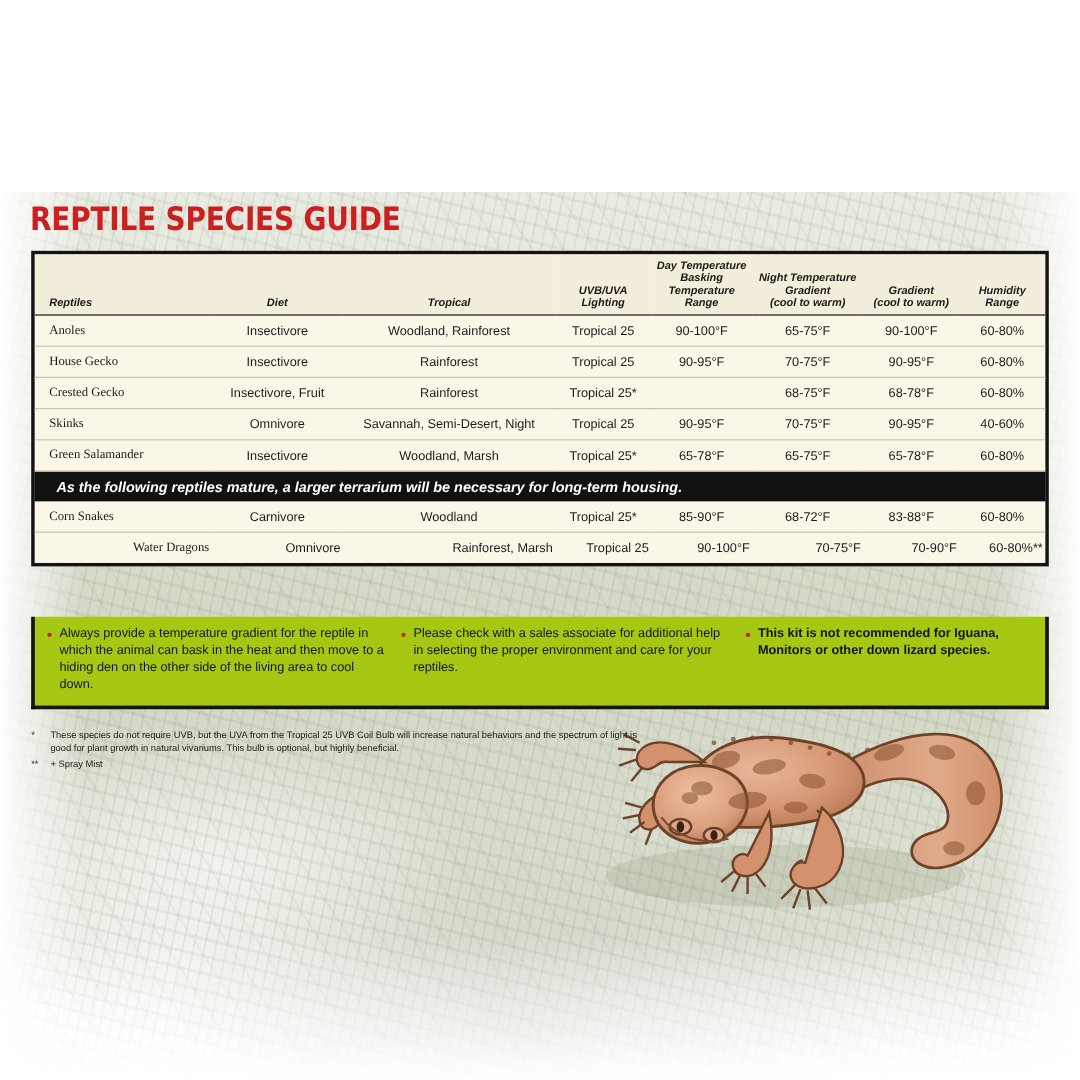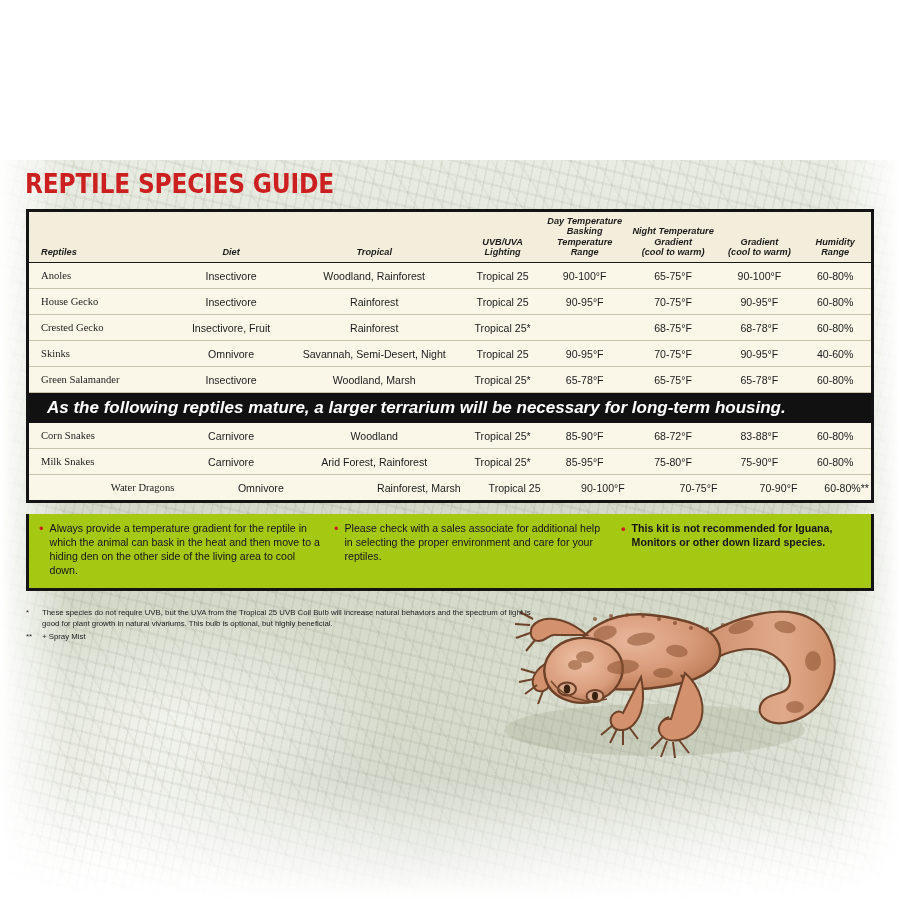--- a/index.html
+++ b/index.html
@@ -110,21 +110,21 @@
   tbody td.left {
     text-align: left;
     padding-left: 12px;
     font-family: Liberation Serif, serif;
   }
   tbody tr.bandrow td {
     background: #111111;
     color: #ffffff;
     font-style: italic;
     font-weight: bold;
-    font-size: 17px;
+    font-size: 12px;
     text-align: left;
     padding: 5px 0 5px 18px;
     border-bottom: none;
   }
   tbody tr:last-child td {
     border-bottom: none;
     text-align: right;
   }
 
   
@@ -377,30 +377,20 @@
         <td class="left">Corn Snakes</td>
         <td>Carnivore</td>
         <td>Woodland</td>
         <td>Tropical 25*</td>
         <td>85-90°F</td>
         <td>68-72°F</td>
         <td>83-88°F</td>
         <td>60-80%</td>
       </tr>
       <tr>
-        <td class="left">Milk Snakes</td>
-        <td>Carnivore</td>
-        <td>Arid Forest, Rainforest</td>
-        <td>Tropical 25*</td>
-        <td>85-95°F</td>
-        <td>75-80°F</td>
-        <td>75-90°F</td>
-        <td>60-80%</td>
-      </tr>
-      <tr>
         <td class="left">Water Dragons</td>
         <td>Omnivore</td>
         <td>Rainforest, Marsh</td>
         <td>Tropical 25</td>
         <td>90-100°F</td>
         <td>70-75°F</td>
         <td>70-90°F</td>
         <td>60-80%**</td>
       </tr>
     </tbody>

